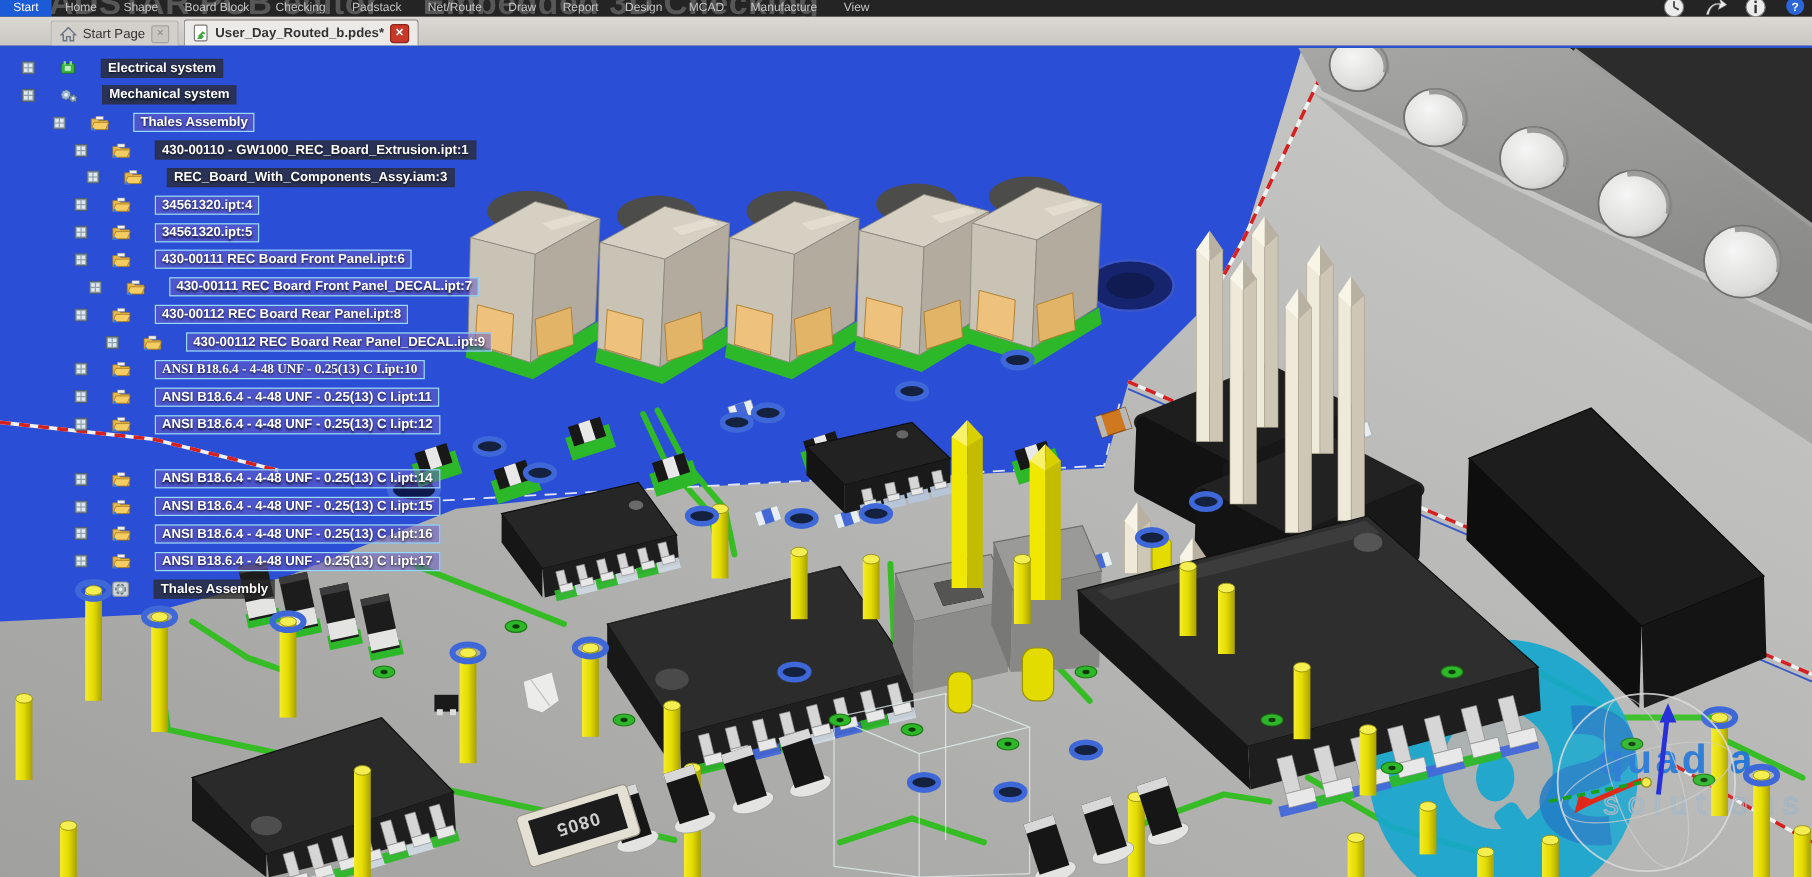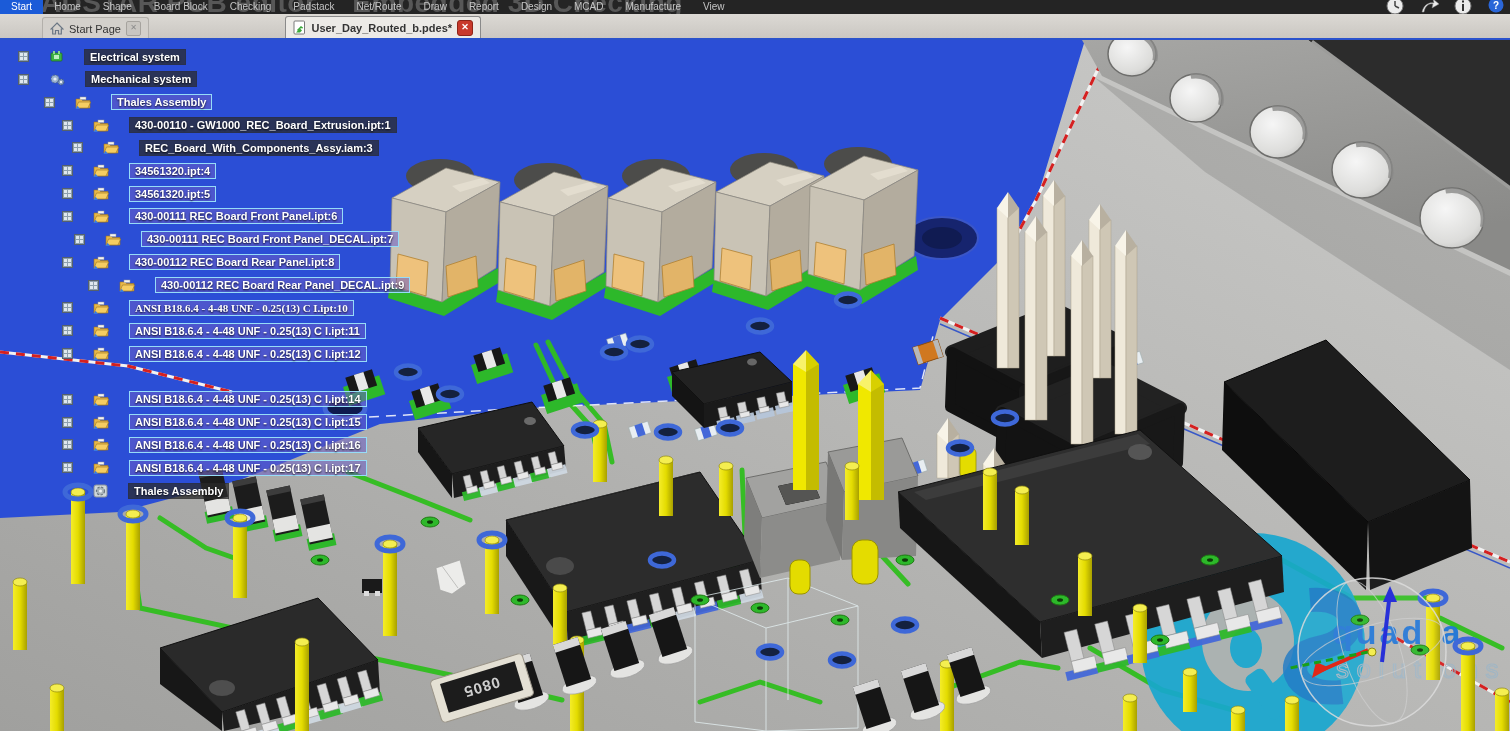--- a/index.html
+++ b/index.html
@@ -87,21 +87,21 @@
   <div class="tabbar">
     <div class="tab" style="margin-left:26px">
       <span class="ticon">
         <svg width="14" height="13">
             <path d="M7,1 L13,7 L11.3,7 L11.3,12 L8.5,12 L8.5,8.5 L5.5,8.5 L5.5,12 L2.7,12 L2.7,7 L1,7 Z" fill="none" stroke="#6a7684" stroke-width="1.2"></path>
           </svg>
       </span>
       <span>Start Page</span>
       <span class="close-g">✕</span>
     </div>
-    <div class="tab active" style="margin-left:132px">
+    <div class="tab active" style="">
       <span class="ticon">
         <svg width="13" height="15">
             <rect x="1" y="1" width="10.5" height="13" rx="1" fill="#fff" stroke="#7a7a7a"></rect>
             <path d="M3,12.5 L7,8.5 L9,10.5 L7,12.5 Z" fill="#3aa83a"></path>
             <path d="M4.5,10.5 L8,7 L9.6,8.2" stroke="#3aa83a" stroke-width="1.5" fill="none"></path>
           </svg>
       </span>
       <span>User_Day_Routed_b.pdes*</span>
       <span class="close-r">✕</span>
     </div>

